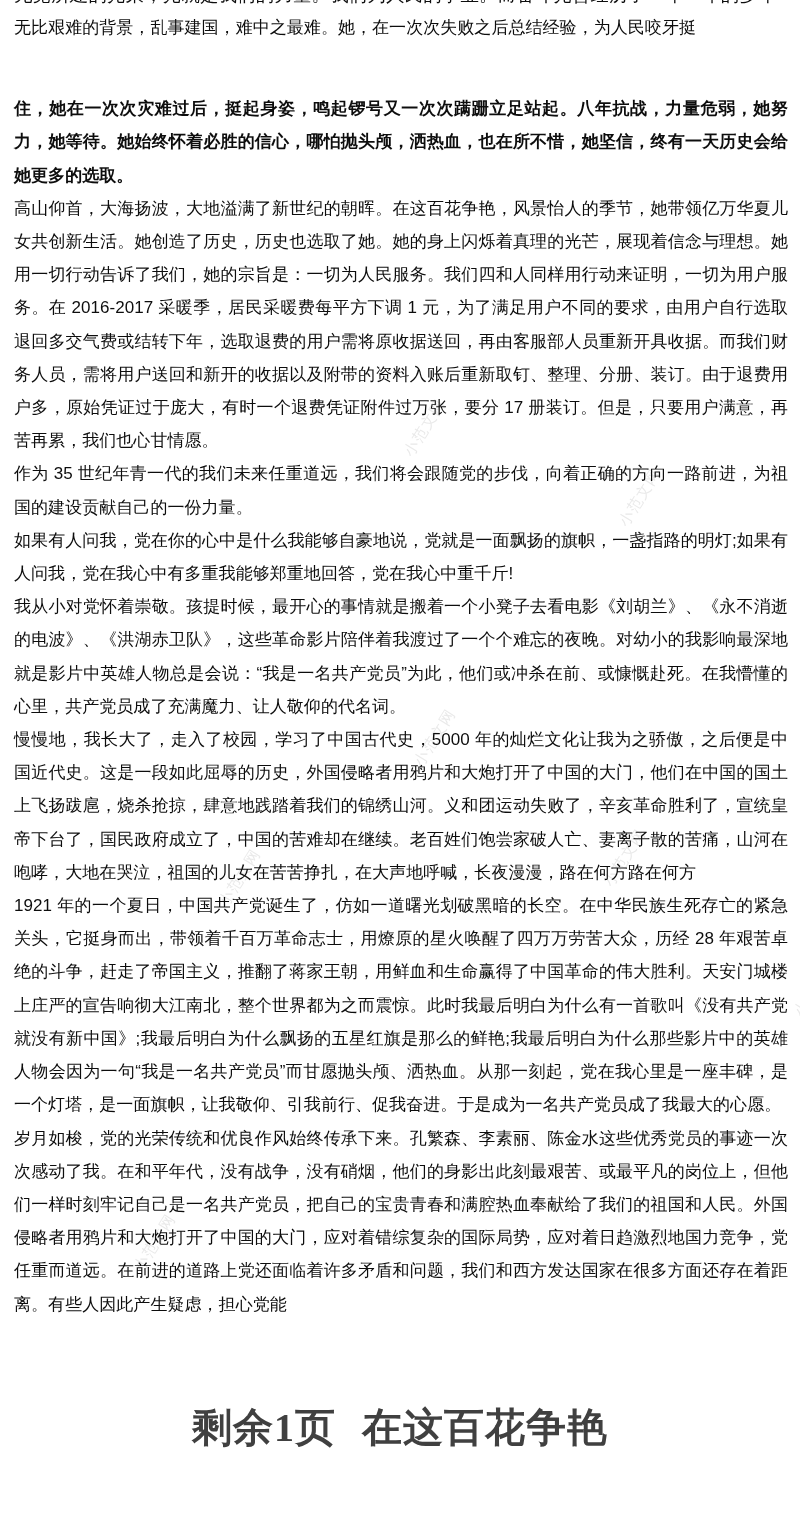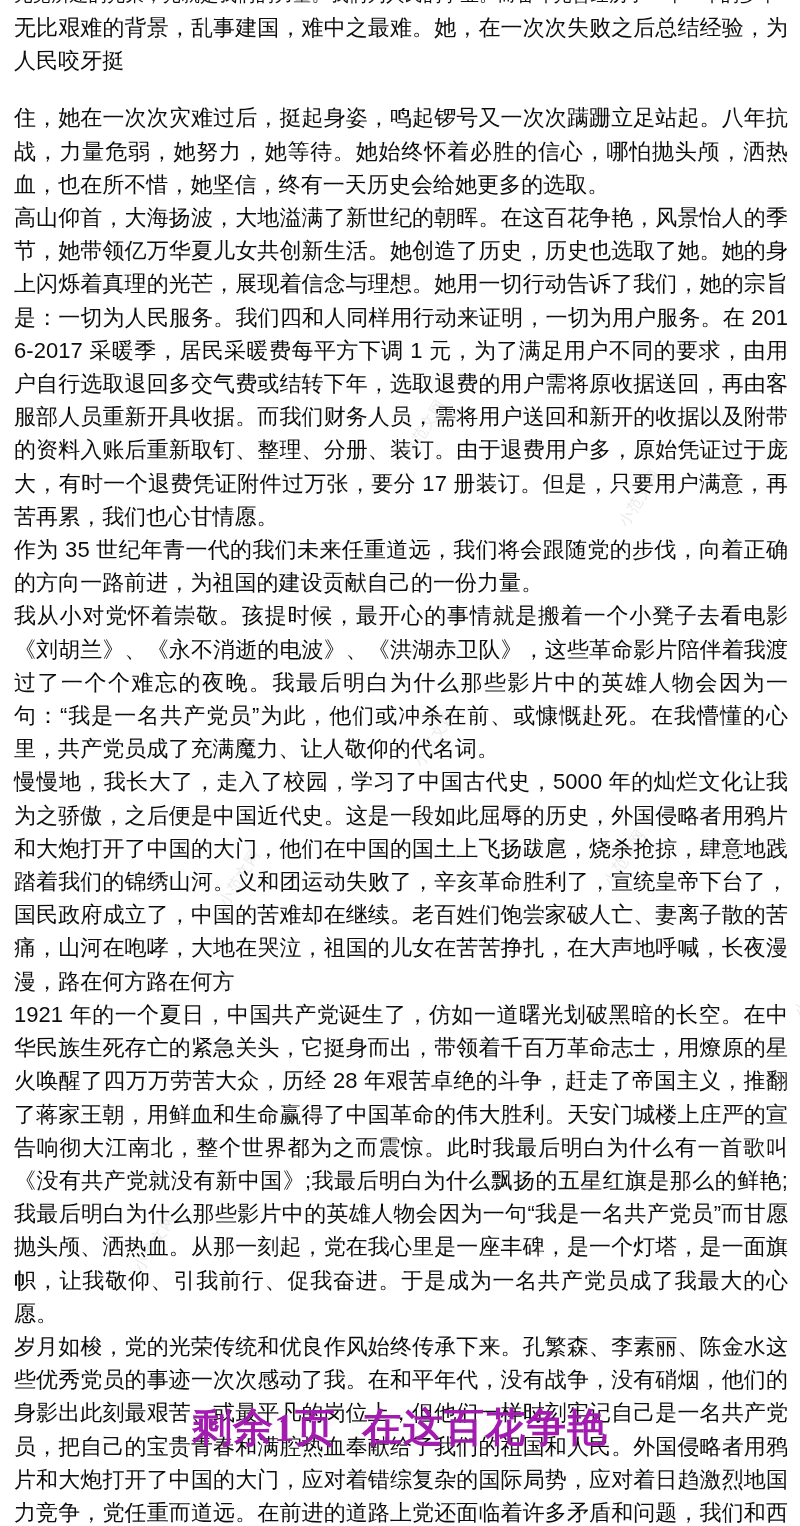--- a/index.html
+++ b/index.html
@@ -62,47 +62,48 @@
   
   .doc-body {
     position: absolute;
     top: 11px;
     left: 14px;
     width: 774px;
     z-index: 2;
   }
   p.para {
     margin: 0;
-    font-size: 22px;
+    font-size: 17px;
     line-height: 33.2px;
     color: #0d0d0d;
     text-align: justify;
     text-justify: inter-character;
     letter-spacing: 0.05px;
     word-break: break-all;
   }
   p.para.gap-top {
-    margin-top: 24px;
+    margin-top: 48px;
+    font-weight: bold;
   }
 
   
   .download-banner {
     position: absolute;
     left: 0;
     top: 1400px;
     width: 800px;
     text-align: center;
     z-index: 3;
   }
   .download-banner .banner-text {
     display: inline-block;
     font-family: "Liberation Serif", "DejaVu Serif", serif;
     font-weight: bold;
     font-size: 40px;
-    color: #a21caf;
+    color: #404040;
     letter-spacing: 1px;
   }
   .banner-gap { display: inline-block; width: 26px; }
 </style>
 </head>
 <body>
 
 <div id="page">
 
   <div class="watermark-layer">
@@ -117,21 +118,22 @@
 
   <div class="clipped-line-wrap">
     <div class="clipped-line">无党所建的光荣，光就是我们的力量。我们为人民的事业。而奋斗光曾经历了一年一年的多年</div>
   </div>
 
   <div class="doc-body">
     <p class="para">无比艰难的背景，乱事建国，难中之最难。她，在一次次失败之后总结经验，为人民咬牙挺</p>
     <p class="para gap-top">住，她在一次次灾难过后，挺起身姿，鸣起锣号又一次次蹒跚立足站起。八年抗战，力量危弱，她努力，她等待。她始终怀着必胜的信心，哪怕抛头颅，洒热血，也在所不惜，她坚信，终有一天历史会给她更多的选取。</p>
     <p class="para">高山仰首，大海扬波，大地溢满了新世纪的朝晖。在这百花争艳，风景怡人的季节，她带领亿万华夏儿女共创新生活。她创造了历史，历史也选取了她。她的身上闪烁着真理的光芒，展现着信念与理想。她用一切行动告诉了我们，她的宗旨是：一切为人民服务。我们四和人同样用行动来证明，一切为用户服务。在 2016-2017 采暖季，居民采暖费每平方下调 1 元，为了满足用户不同的要求，由用户自行选取退回多交气费或结转下年，选取退费的用户需将原收据送回，再由客服部人员重新开具收据。而我们财务人员，需将用户送回和新开的收据以及附带的资料入账后重新取钉、整理、分册、装订。由于退费用户多，原始凭证过于庞大，有时一个退费凭证附件过万张，要分 17 册装订。但是，只要用户满意，再苦再累，我们也心甘情愿。</p>
     <p class="para">作为 35 世纪年青一代的我们未来任重道远，我们将会跟随党的步伐，向着正确的方向一路前进，为祖国的建设贡献自己的一份力量。</p>
-    <p class="para">我从小对党怀着崇敬。孩提时候，最开心的事情就是搬着一个小凳子去看电影《刘胡兰》、《永不消逝的电波》、《洪湖赤卫队》，这些革命影片陪伴着我渡过了一个个难忘的夜晚。我最后明白为什么那些影片中的英雄人物会因为一句：“我是一名共产党员”为此，他们或冲杀在前、或慷慨赴死。在我懵懂的心里，共产党员成了充满魔力、让人敬仰的代名词。</p>
+    <p class="para">如果有人问我，党在你的心中是什么我能够自豪地说，党就是一面飘扬的旗帜，一盏指路的明灯;如果有人问我，党在我心中有多重我能够郑重地回答，党在我心中重千斤!</p>
+    <p class="para">我从小对党怀着崇敬。孩提时候，最开心的事情就是搬着一个小凳子去看电影《刘胡兰》、《永不消逝的电波》、《洪湖赤卫队》，这些革命影片陪伴着我渡过了一个个难忘的夜晚。对幼小的我影响最深地就是影片中英雄人物总是会说：“我是一名共产党员”为此，他们或冲杀在前、或慷慨赴死。在我懵懂的心里，共产党员成了充满魔力、让人敬仰的代名词。</p>
     <p class="para">慢慢地，我长大了，走入了校园，学习了中国古代史，5000 年的灿烂文化让我为之骄傲，之后便是中国近代史。这是一段如此屈辱的历史，外国侵略者用鸦片和大炮打开了中国的大门，他们在中国的国土上飞扬跋扈，烧杀抢掠，肆意地践踏着我们的锦绣山河。义和团运动失败了，辛亥革命胜利了，宣统皇帝下台了，国民政府成立了，中国的苦难却在继续。老百姓们饱尝家破人亡、妻离子散的苦痛，山河在咆哮，大地在哭泣，祖国的儿女在苦苦挣扎，在大声地呼喊，长夜漫漫，路在何方路在何方</p>
     <p class="para">1921 年的一个夏日，中国共产党诞生了，仿如一道曙光划破黑暗的长空。在中华民族生死存亡的紧急关头，它挺身而出，带领着千百万革命志士，用燎原的星火唤醒了四万万劳苦大众，历经 28 年艰苦卓绝的斗争，赶走了帝国主义，推翻了蒋家王朝，用鲜血和生命赢得了中国革命的伟大胜利。天安门城楼上庄严的宣告响彻大江南北，整个世界都为之而震惊。此时我最后明白为什么有一首歌叫《没有共产党就没有新中国》;我最后明白为什么飘扬的五星红旗是那么的鲜艳;我最后明白为什么那些影片中的英雄人物会因为一句“我是一名共产党员”而甘愿抛头颅、洒热血。从那一刻起，党在我心里是一座丰碑，是一个灯塔，是一面旗帜，让我敬仰、引我前行、促我奋进。于是成为一名共产党员成了我最大的心愿。</p>
     <p class="para">岁月如梭，党的光荣传统和优良作风始终传承下来。孔繁森、李素丽、陈金水这些优秀党员的事迹一次次感动了我。在和平年代，没有战争，没有硝烟，他们的身影出此刻最艰苦、或最平凡的岗位上，但他们一样时刻牢记自己是一名共产党员，把自己的宝贵青春和满腔热血奉献给了我们的祖国和人民。外国侵略者用鸦片和大炮打开了中国的大门，应对着错综复杂的国际局势，应对着日趋激烈地国力竞争，党任重而道远。在前进的道路上党还面临着许多矛盾和问题，我们和西方发达国家在很多方面还存在着距离。有些人因此产生疑虑，担心党能</p>
   </div>
 
   <div class="download-banner">
     <span class="banner-text">剩余1页</span><span class="banner-gap"></span><span class="banner-text">在这百花争艳</span>
   </div>
 
 </div>

